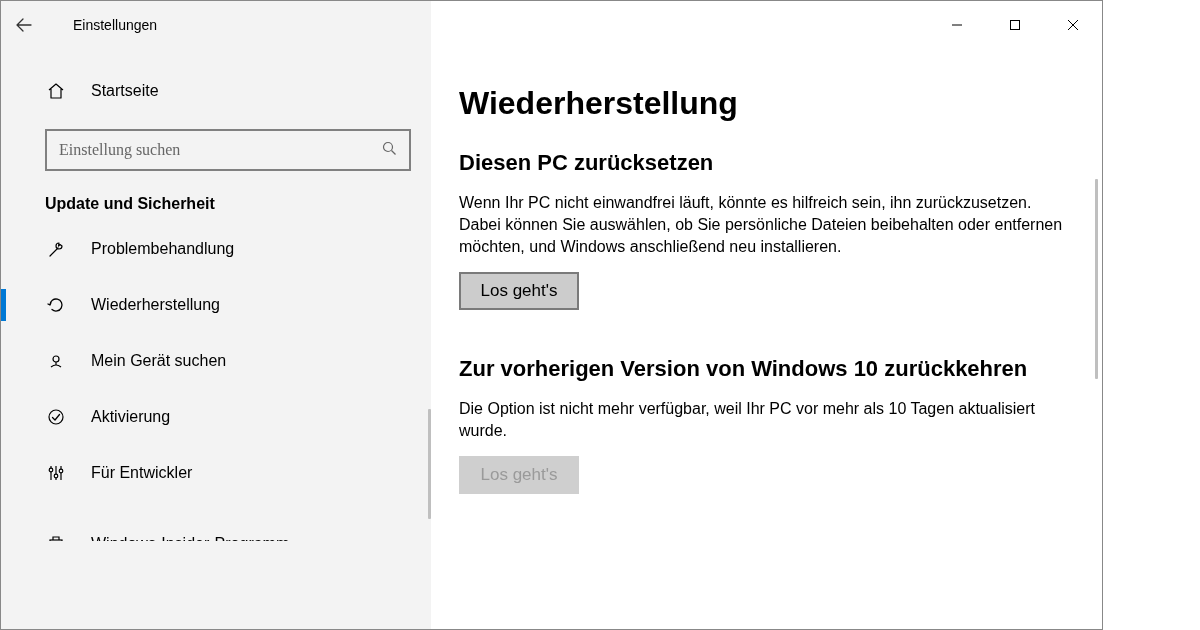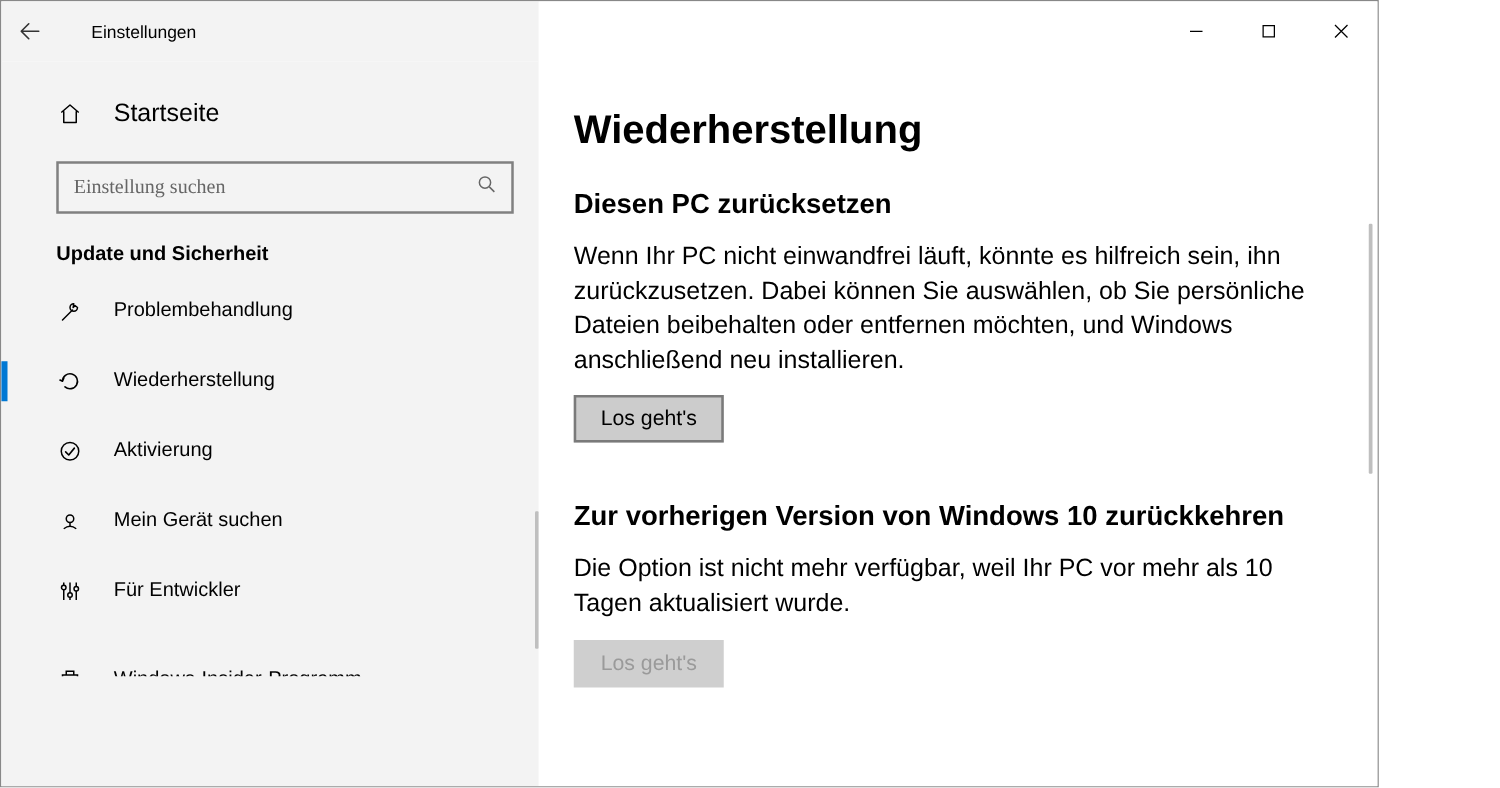--- a/index.html
+++ b/index.html
@@ -72,21 +72,21 @@
     width: 430px;
     background: #f3f3f3;
     position: relative;
     padding-top: 14px;
   }
   .home-row {
     display: flex;
     align-items: center;
     height: 56px;
     padding-left: 46px;
-    font-size: 20px;
+    font-size: 16px;
   }
   .home-row .icon { width: 24px; display:flex; align-items:center; }
   .home-row .label { margin-left: 20px; }
   .search-box {
     margin: 10px 20px 0 44px;
     height: 42px;
     border: 2px solid #808080;
     background: #f3f3f3;
     display: flex;
     align-items: center;
@@ -137,21 +137,21 @@
     font-size: 32px;
     font-weight: 600;
     margin: 0 0 28px 0;
   }
   .sub-title {
     font-size: 22px;
     font-weight: 600;
     margin: 0 0 14px 0;
   }
   .para {
-    font-size: 20px;
+    font-size: 16px;
     line-height: 1.38;
     margin: 16px 0 14px 0;
     max-width: 620px;
   }
   .btn {
     display: inline-block;
     min-width: 120px;
     padding: 7px 18px;
     font-size: 17px;
     text-align: center;
@@ -253,36 +253,36 @@
             <svg width="18" height="18" viewBox="0 0 18 18">
                 <path d="M3 9 a6 6 0 1 1 2 4.5 M3 9 l-2 -1 M3 9 l1 -2.5" stroke="#000" stroke-width="1.3" fill="none" stroke-linecap="round"></path>
               </svg>
           </span>
           <span class="label">Wiederherstellung</span>
         </div>
 
         <div class="nav-item">
           <span class="icon">
             <svg width="18" height="18" viewBox="0 0 18 18">
-                <circle cx="9" cy="9" r="7" stroke="#000" stroke-width="1.2" fill="none"></circle>
-                <path d="M5.5 9.5 L8 12 L12.5 6.5" stroke="#000" stroke-width="1.3" fill="none" stroke-linecap="round" stroke-linejoin="round"></path>
-              </svg>
-          </span>
-          <span class="label">Aktivierung</span>
-        </div>
-
-        <div class="nav-item">
-          <span class="icon">
-            <svg width="18" height="18" viewBox="0 0 18 18">
                 <circle cx="9" cy="7" r="3" stroke="#000" stroke-width="1.2" fill="none"></circle>
                 <path d="M4 15 Q9 11 14 15" stroke="#000" stroke-width="1.2" fill="none"></path>
                 <line x1="9" y1="10" x2="9" y2="13" stroke="#000" stroke-width="1.2"></line>
               </svg>
           </span>
           <span class="label">Mein Gerät suchen</span>
+        </div>
+
+        <div class="nav-item">
+          <span class="icon">
+            <svg width="18" height="18" viewBox="0 0 18 18">
+                <circle cx="9" cy="9" r="7" stroke="#000" stroke-width="1.2" fill="none"></circle>
+                <path d="M5.5 9.5 L8 12 L12.5 6.5" stroke="#000" stroke-width="1.3" fill="none" stroke-linecap="round" stroke-linejoin="round"></path>
+              </svg>
+          </span>
+          <span class="label">Aktivierung</span>
         </div>
 
         <div class="nav-item">
           <span class="icon">
             <svg width="18" height="18" viewBox="0 0 18 18">
                 <line x1="4" y1="2" x2="4" y2="16" stroke="#000" stroke-width="1.2"></line>
                 <circle cx="4" cy="6" r="1.8" stroke="#000" stroke-width="1.2" fill="#f3f3f3"></circle>
                 <line x1="9" y1="2" x2="9" y2="16" stroke="#000" stroke-width="1.2"></line>
                 <circle cx="9" cy="12" r="1.8" stroke="#000" stroke-width="1.2" fill="#f3f3f3"></circle>
                 <line x1="14" y1="2" x2="14" y2="16" stroke="#000" stroke-width="1.2"></line>

